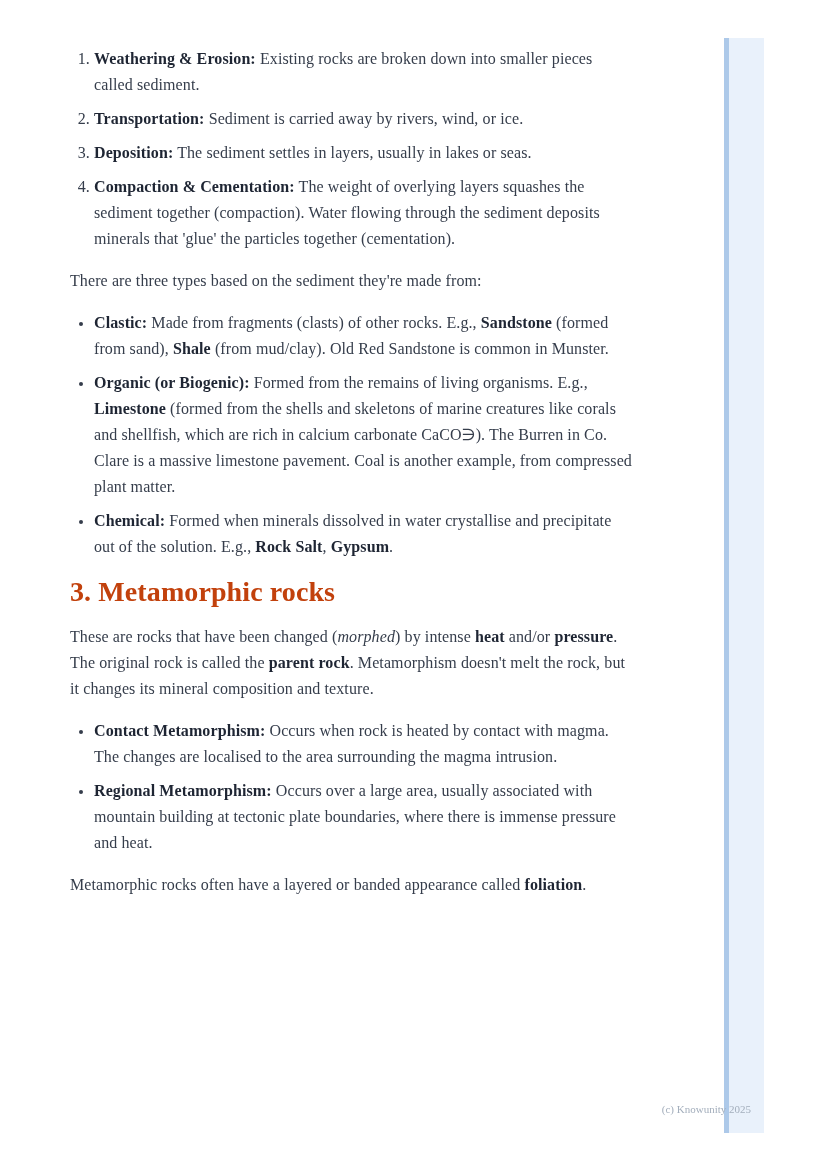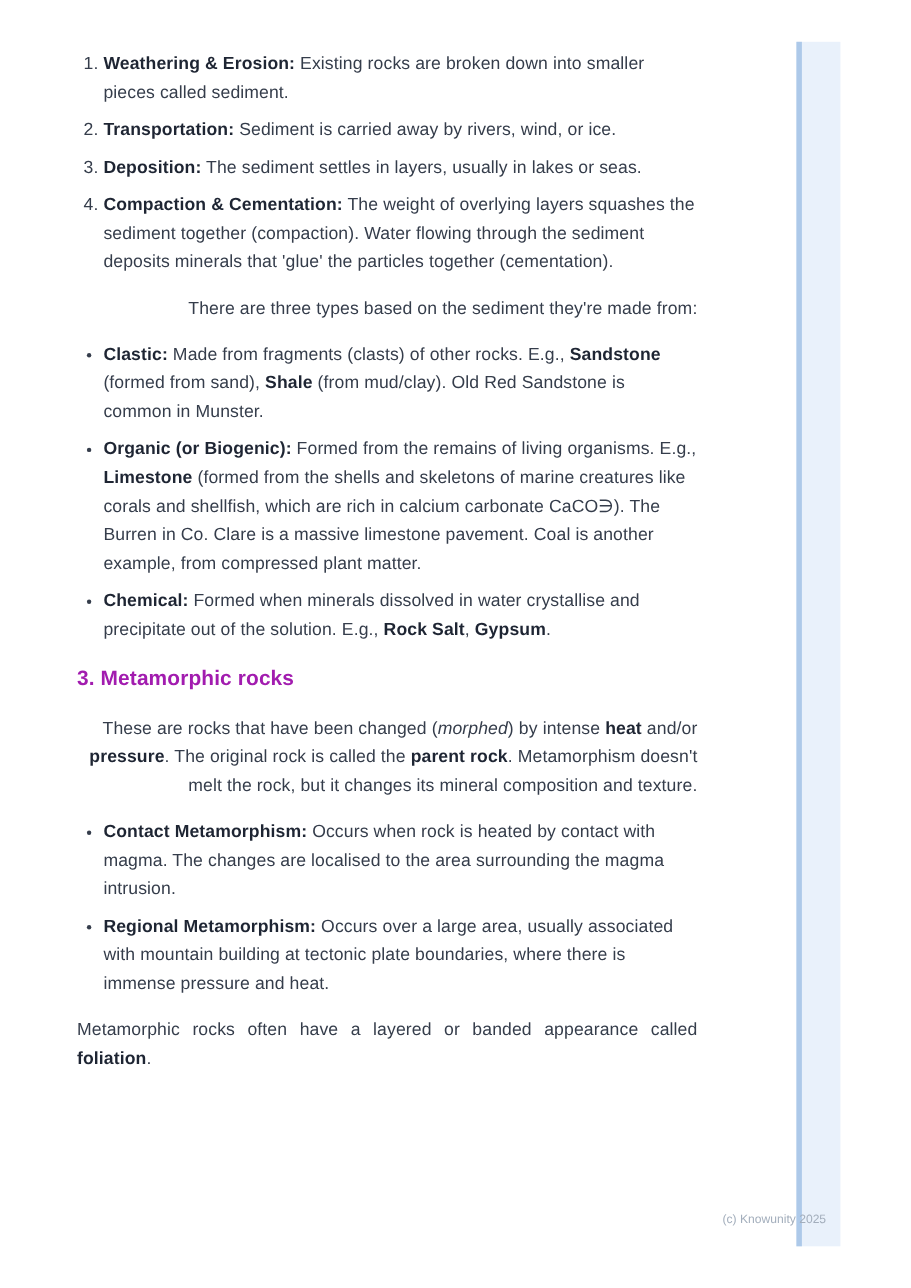--- a/index.html
+++ b/index.html
@@ -1,46 +1,46 @@
 <!DOCTYPE html>
 <html><head>
 <meta charset="utf-8">
 <style>
   html, body { margin: 0; padding: 0; background: #ffffff; }
   .page {
     position: relative;
     width: 804px;
     height: 1171px;
     background: #ffffff;
-    font-family: Liberation Sans, sans-serif;
+    font-family: Liberation Serif, serif;
     color: #353d4b;
     overflow: hidden;
   }
   .content {
     position: absolute;
     left: 70px;
     top: 0;
     width: 564px;
     padding-top: 38px;
     font-size: 16px;
     line-height: 26px;
     letter-spacing: 0.1px;
   }
   .content > :first-child { margin-top: 0; }
-  p { margin: 16px 0; text-align: right; }
+  p { margin: 16px 0; }
   ol, ul { margin: 16px 0; padding-left: 24px; }
   li { margin: 8px 0; }
   ul li::marker { font-size: 0.85em; }
   b { color: #1e2533; font-weight: bold; }
   i { font-style: italic; }
   h2 {
-    font-size: 19px;
+    font-size: 28px;
     line-height: 28px;
     font-weight: bold;
-    color: #a21caf;
+    color: #c2410c;
     margin: 18px 0;
   }
   .justify { text-align: justify; }
   .edge-bar {
     position: absolute;
     top: 38px;
     right: 40px;
     width: 40px;
     height: 1095px;
     background: #e9f1fb;

